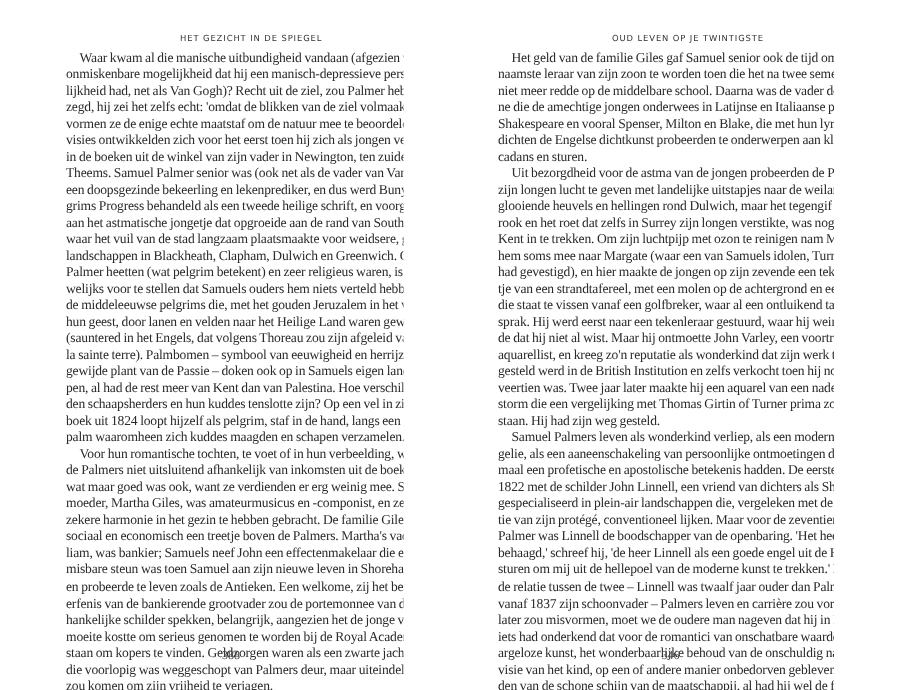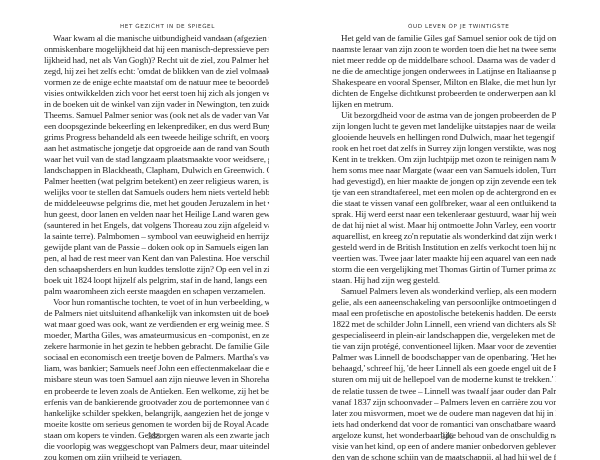--- a/index.html
+++ b/index.html
@@ -56,21 +56,21 @@
       <span class="line">Palmer heetten (wat pelgrim betekent) en zeer religieus waren, is het nau-</span>
       <span class="line">welijks voor te stellen dat Samuels ouders hem niets verteld hebben over</span>
       <span class="line">de middeleeuwse pelgrims die, met het gouden Jeruzalem in het vizier van</span>
       <span class="line">hun geest, door lanen en velden naar het Heilige Land waren gewandeld</span>
       <span class="line">(sauntered in het Engels, dat volgens Thoreau zou zijn afgeleid van aller à</span>
       <span class="line">la sainte terre). Palmbomen – symbool van eeuwigheid en herrijzenis en de</span>
       <span class="line">gewijde plant van de Passie – doken ook op in Samuels eigen landschap-</span>
       <span class="line">pen, al had de rest meer van Kent dan van Palestina. Hoe verschillend kon-</span>
       <span class="line">den schaapsherders en hun kuddes tenslotte zijn? Op een vel in zijn schets-</span>
       <span class="line">boek uit 1824 loopt hijzelf als pelgrim, staf in de hand, langs een gestileerde</span>
-      <span class="line last">palm waaromheen zich eerste maagden en schapen verzamelen.</span>
+      <span class="line last">palm waaromheen zich kuddes maagden en schapen verzamelen.</span>
       <span class="line indent">Voor hun romantische tochten, te voet of in hun verbeelding, waren</span>
       <span class="line">de Palmers niet uitsluitend afhankelijk van inkomsten uit de boekwinkel,</span>
       <span class="line">wat maar goed was ook, want ze verdienden er erg weinig mee. Samuels</span>
       <span class="line">moeder, Martha Giles, was amateurmusicus en -componist, en ze lijkt een</span>
       <span class="line">zekere harmonie in het gezin te hebben gebracht. De familie Giles stond</span>
       <span class="line">sociaal en economisch een treetje boven de Palmers. Martha's vader, Wil-</span>
       <span class="line">liam, was bankier; Samuels neef John een effectenmakelaar die een on-</span>
       <span class="line">misbare steun was toen Samuel aan zijn nieuwe leven in Shoreham begon</span>
       <span class="line">en probeerde te leven zoals de Antieken. Een welkome, zij het bescheiden</span>
       <span class="line">erfenis van de bankierende grootvader zou de portemonnee van de onaf-</span>
@@ -85,21 +85,21 @@
 
   <div class="page right">
     <div class="running-head">Oud leven op je twintigste</div>
     <div class="text">
       <span class="line indent">Het geld van de familie Giles gaf Samuel senior ook de tijd om de voor-</span>
       <span class="line">naamste leraar van zijn zoon te worden toen die het na twee semesters</span>
       <span class="line">niet meer redde op de middelbare school. Daarna was de vader dege-</span>
       <span class="line">ne die de amechtige jongen onderwees in Latijnse en Italiaanse poëzie,</span>
       <span class="line">Shakespeare en vooral Spenser, Milton en Blake, die met hun lyrische ge-</span>
       <span class="line">dichten de Engelse dichtkunst probeerden te onderwerpen aan klassieke</span>
-      <span class="line last">lijken en metrum.</span>
+      <span class="line last">cadans en sturen.</span>
       <span class="line indent">Uit bezorgdheid voor de astma van de jongen probeerden de Palmers</span>
       <span class="line">zijn longen lucht te geven met landelijke uitstapjes naar de weilanden,</span>
       <span class="line">glooiende heuvels en hellingen rond Dulwich, maar het tegengif tegen de</span>
       <span class="line">rook en het roet dat zelfs in Surrey zijn longen verstikte, was nog verder</span>
       <span class="line">Kent in te trekken. Om zijn luchtpijp met ozon te reinigen nam Martha</span>
       <span class="line">hem soms mee naar Margate (waar een van Samuels idolen, Turner, zich</span>
       <span class="line">had gevestigd), en hier maakte de jongen op zijn zevende een tekeninge-</span>
       <span class="line">tje van een strandtafereel, met een molen op de achtergrond en een man</span>
       <span class="line">die staat te vissen vanaf een golfbreker, waar al een ontluikend talent uit</span>
       <span class="line">sprak. Hij werd eerst naar een tekenleraar gestuurd, waar hij weinig leer-</span>

